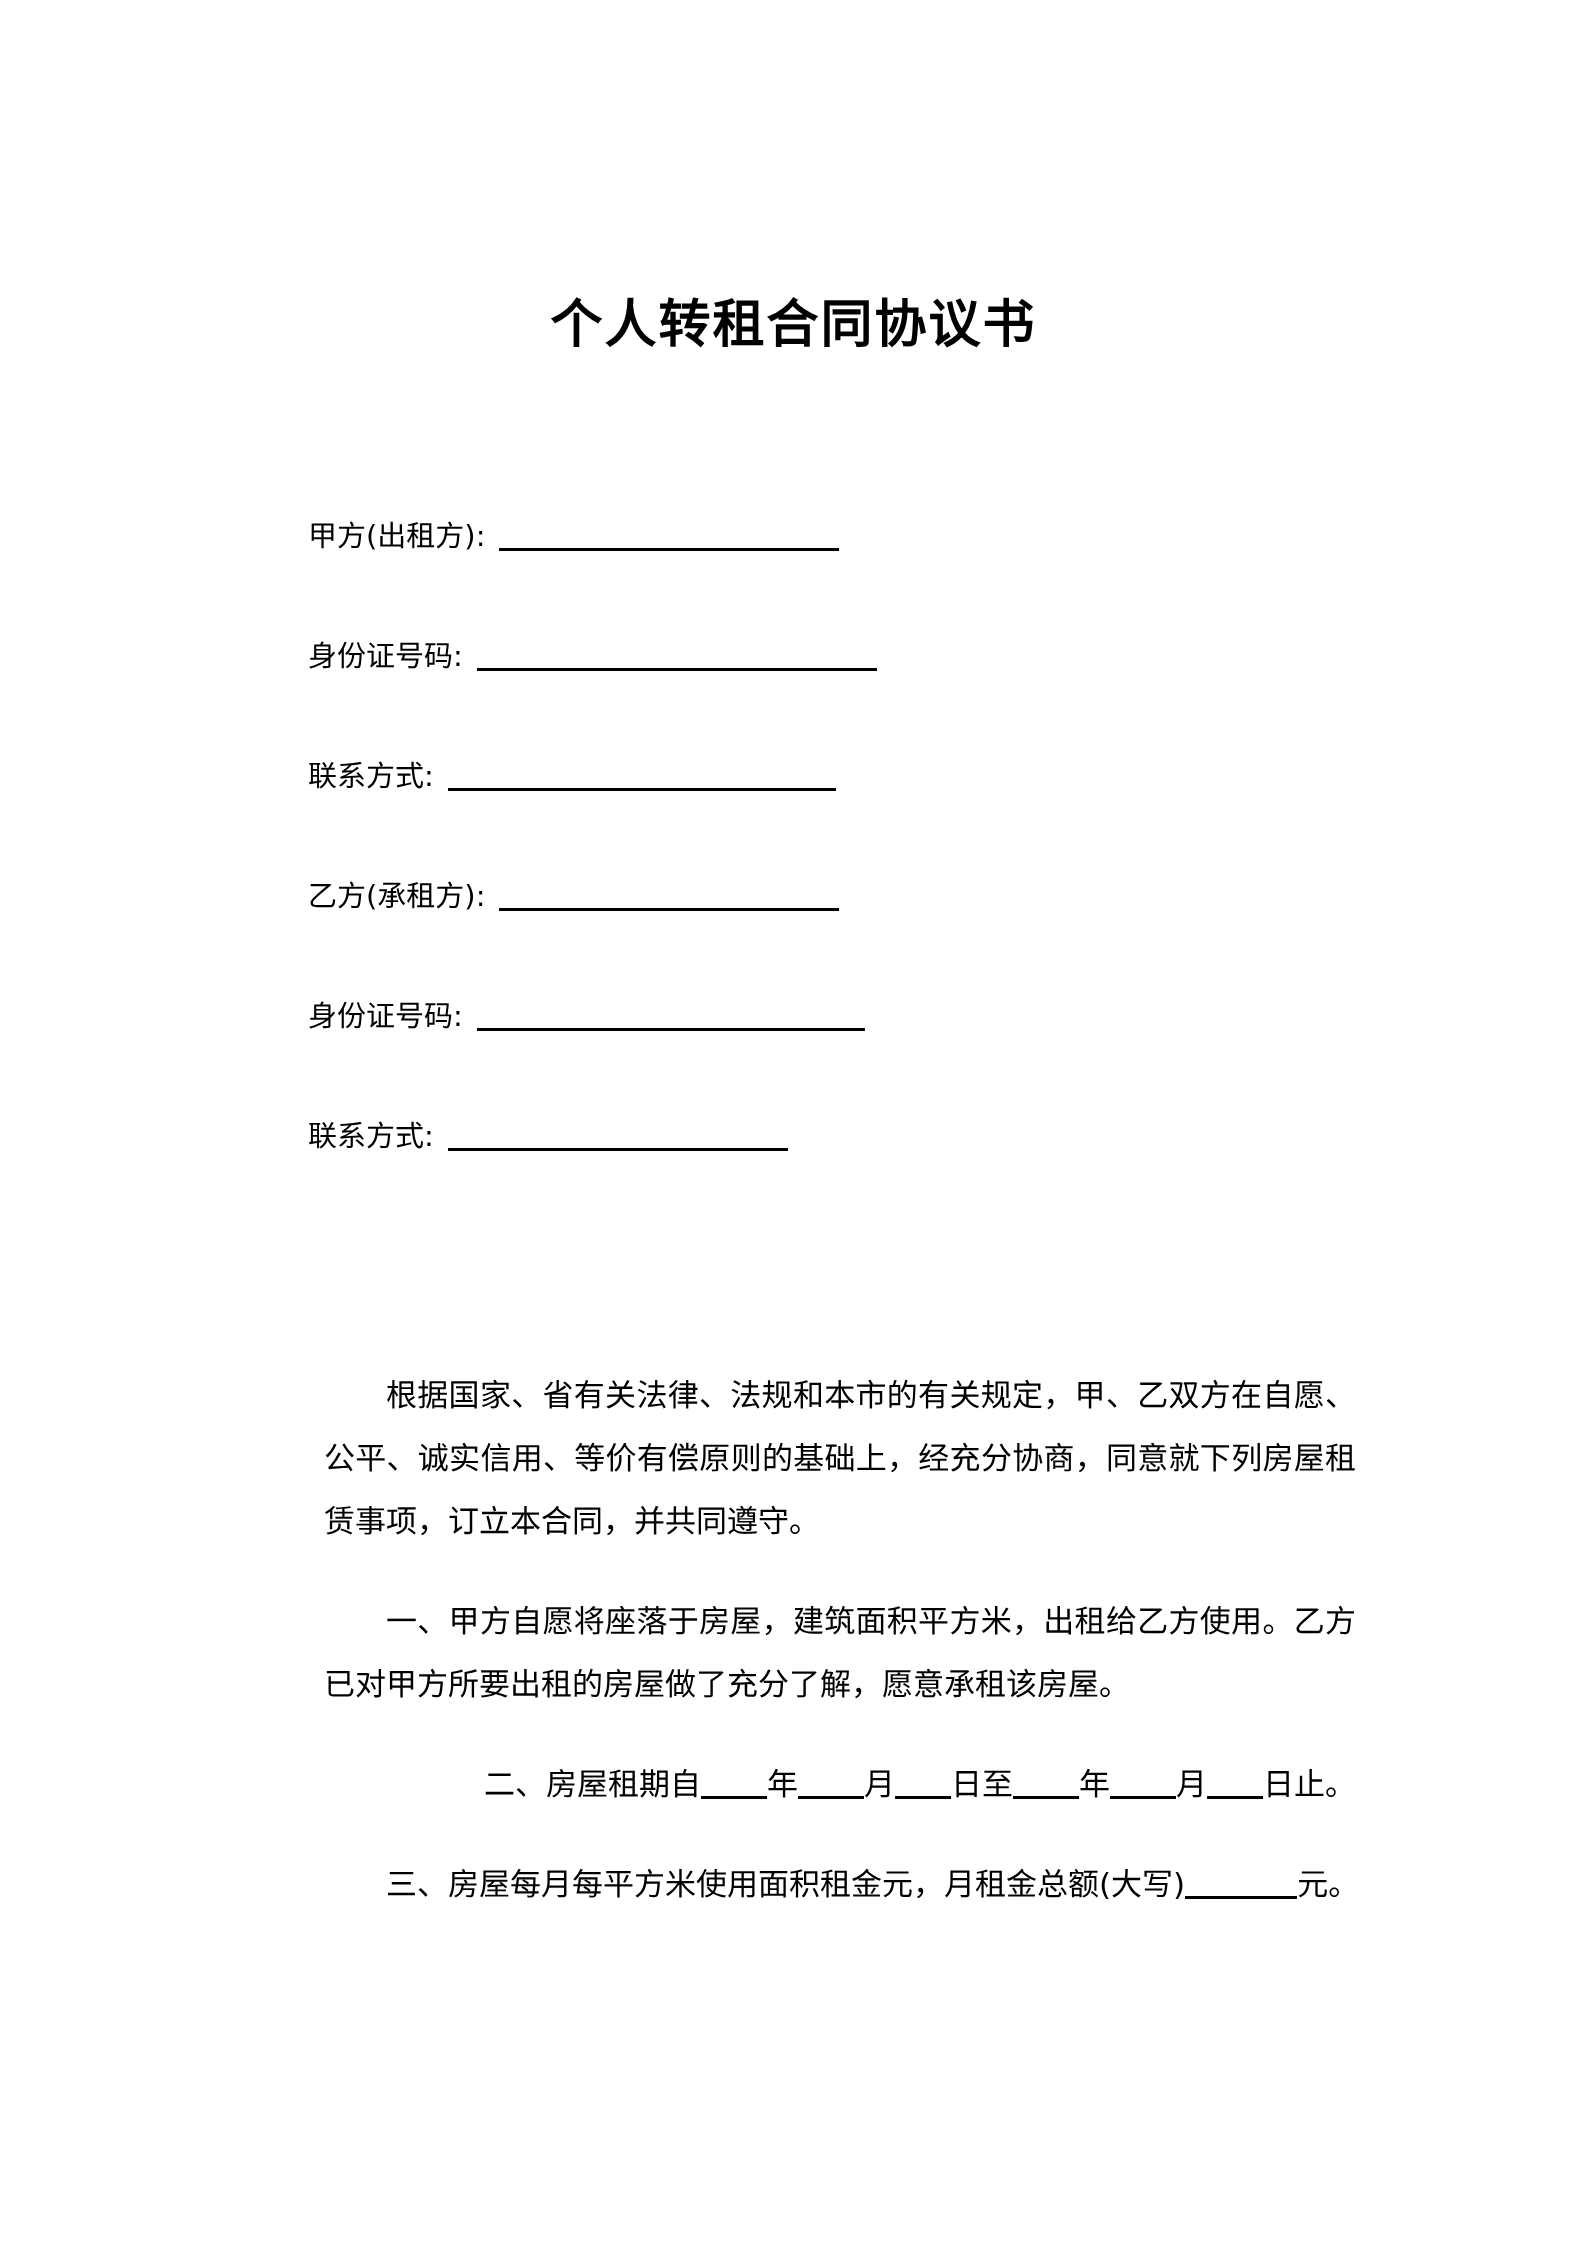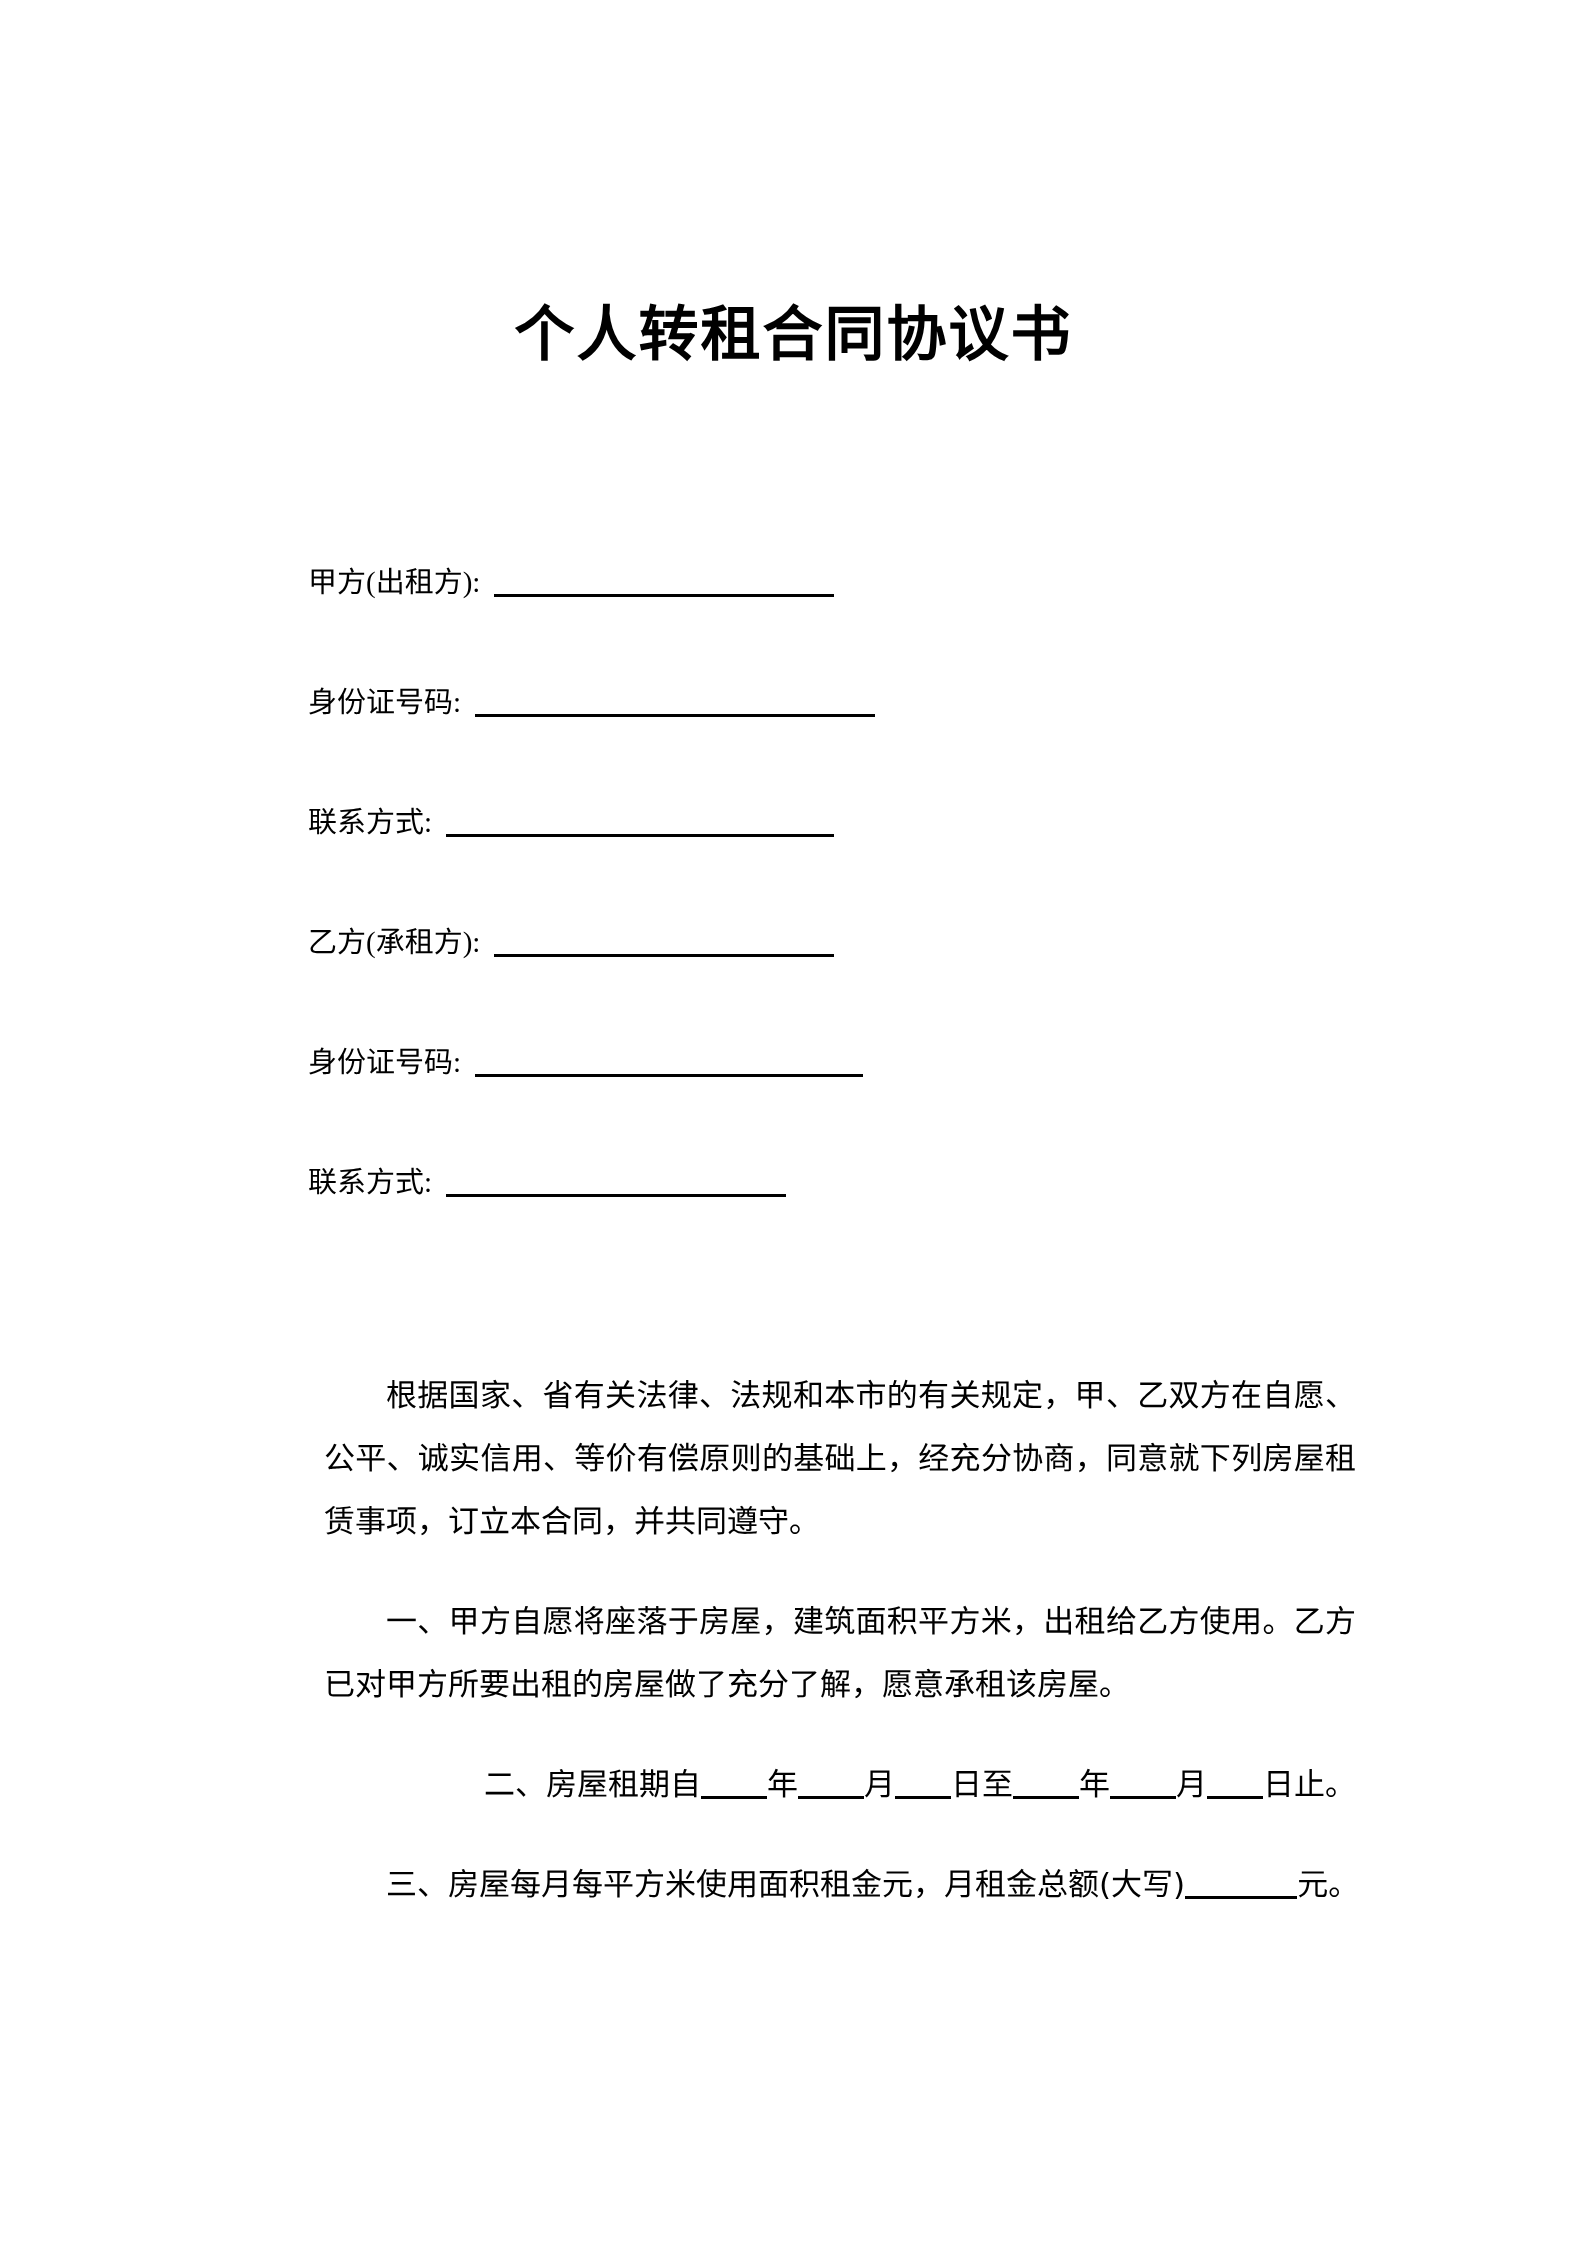--- a/index.html
+++ b/index.html
@@ -21,39 +21,38 @@
     -webkit-font-smoothing: antialiased;
   }
 
   
   .doc-title {
     position: absolute;
     left: 0;
     right: 0;
     top: 258px;
     text-align: center;
-    font-size: 60px;
+    font-size: 52px;
     font-weight: 700;
     letter-spacing: 2px;
     line-height: 1.2;
   }
 
   
   .form-block {
     position: absolute;
     left: 308px;
     top: 522px;
     width: 1100px;
   }
 
   .form-row {
     display: flex;
-    align-items: center;
+    align-items: flex-start;
     height: 120px;
-    font-family: Liberation Serif, serif;
   }
 
   .form-label {
     font-size: 29px;
     line-height: 1;
     white-space: nowrap;
   }
 
   .form-underline {
     display: inline-block;

